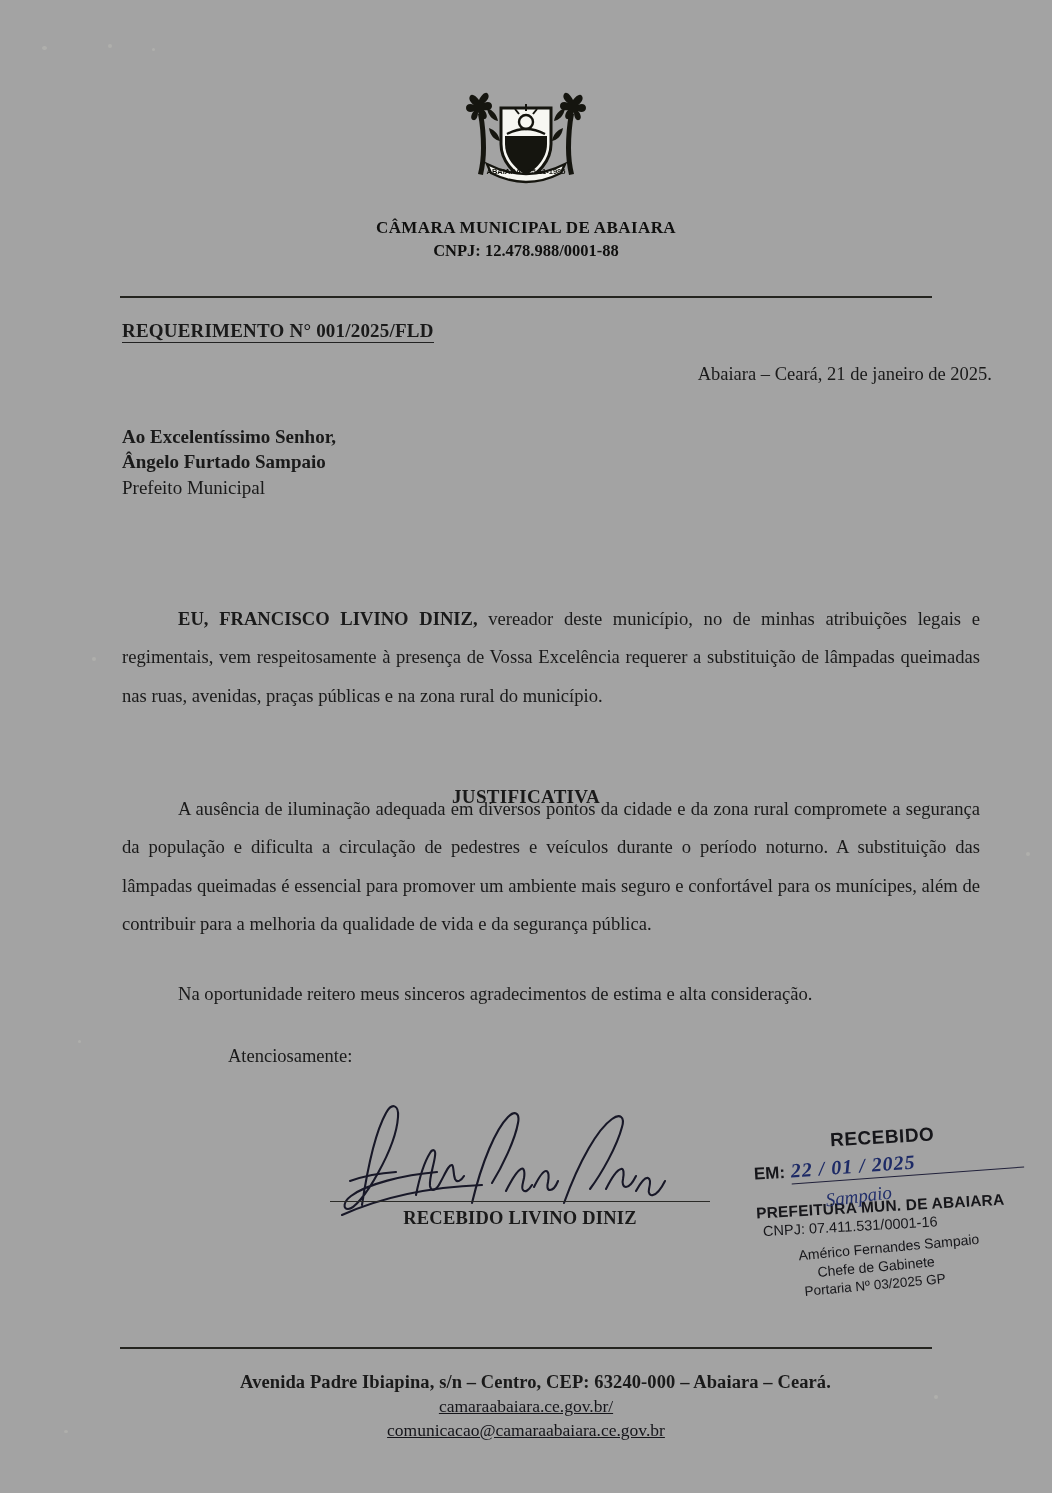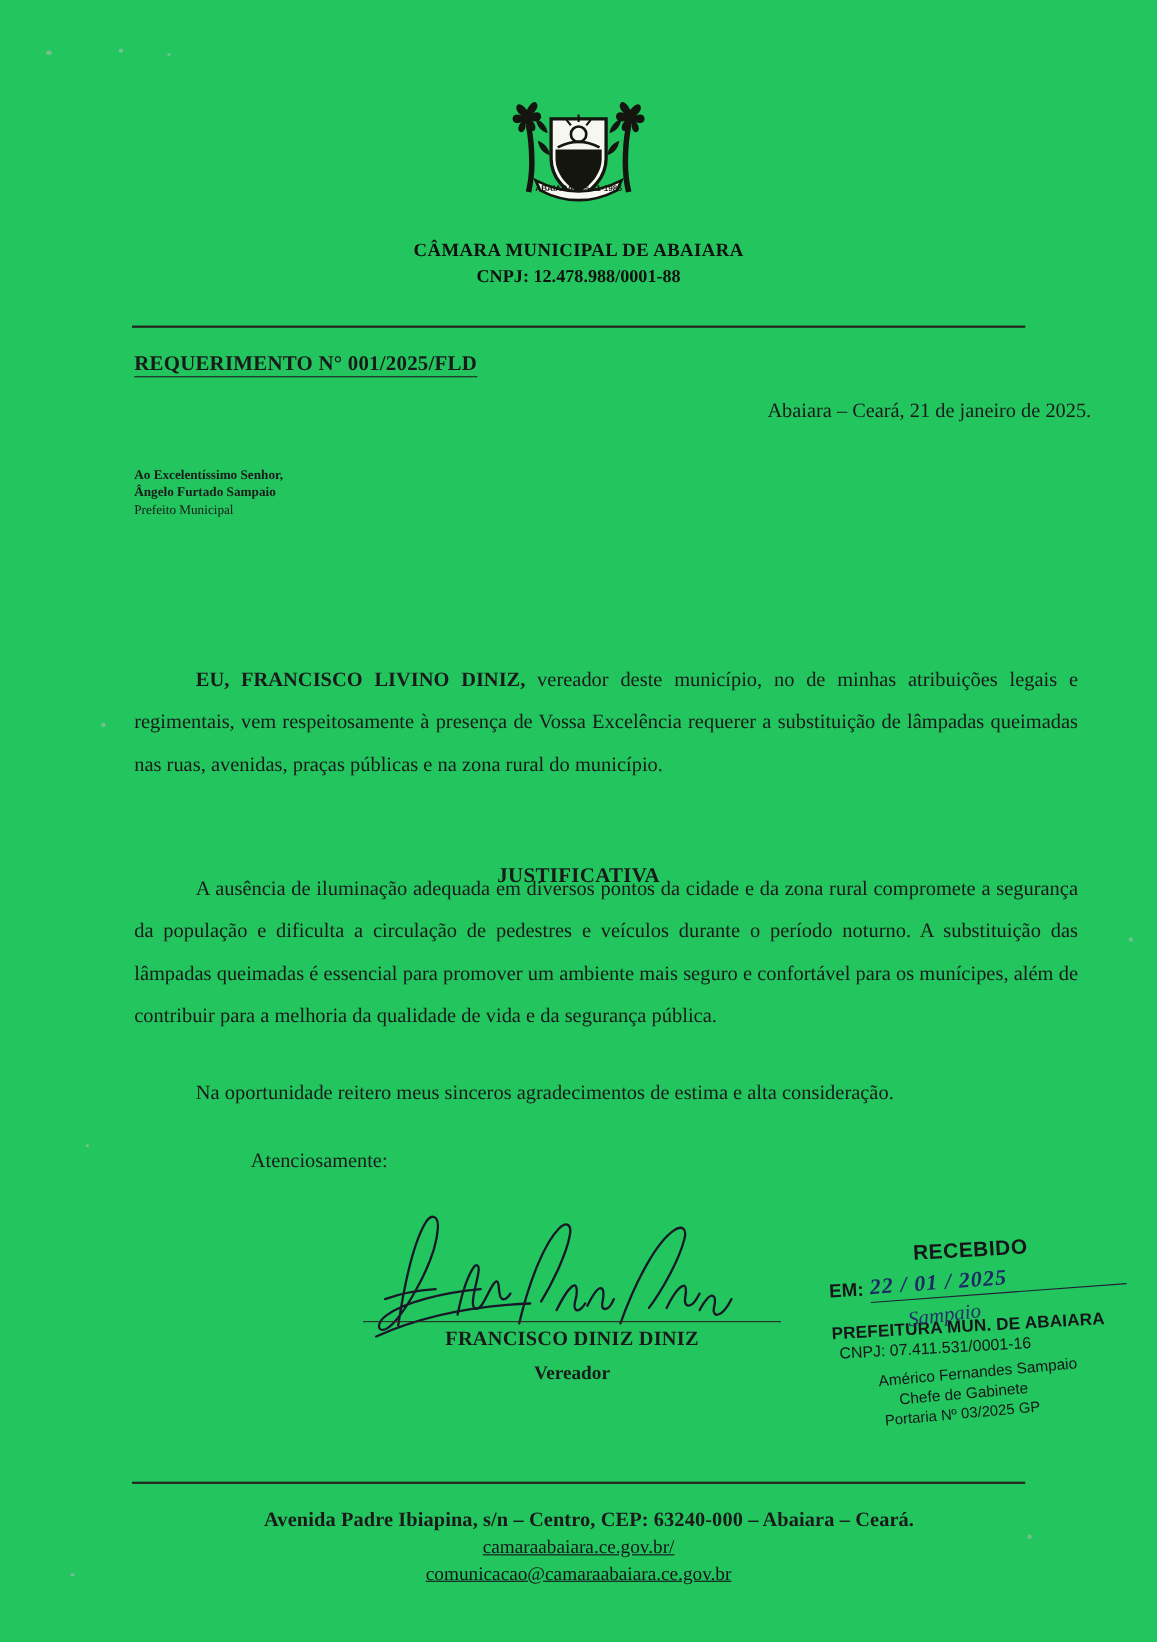--- a/index.html
+++ b/index.html
@@ -12,21 +12,21 @@
     height: 1493px;
     position: relative;
     font-family: "Liberation Serif", serif;
     color: #1a1a1a;
     overflow: hidden;
   }
 
   .page {
     position: absolute;
     inset: 0;
-    background: #22c55e;
+    background: #a3a3a3;
   }
 
   
   .speckle {
     position: absolute;
     background: #b9b9b4;
     border-radius: 50%;
     opacity: .55;
   }
 
@@ -86,21 +86,21 @@
     position: absolute;
     top: 364px;
     right: 60px;
     font-size: 18.5px;
   }
 
   .addressee {
     position: absolute;
     top: 424px;
     left: 122px;
-    font-size: 12px;
+    font-size: 19px;
     line-height: 1.33;
   }
   .addressee .b { font-weight: bold; display: block; }
 
   .subject {
     position: absolute;
     top: 533px;
     left: 122px;
     font-size: 18.5px;
     opacity: .93;
@@ -371,22 +371,21 @@
         <path d="M214 132 c5 -10 9 -16 12 -16 3 0 3 6 2 11 -1 4 -1 8 2 8 3 0 6 -4 8 -9"></path>
         <path d="M244 148 c16 -44 34 -74 48 -84 8 -6 13 -2 10 8 -5 19 -20 46 -32 62"></path>
         <path d="M286 134 c6 -12 11 -19 15 -20 3 -1 3 5 2 10 -1 4 0 8 3 8 3 0 7 -5 10 -11"></path>
         <path d="M316 136 c5 -9 9 -14 12 -13 3 1 2 7 1 11 -1 4 1 7 4 6 4 -1 8 -6 12 -14"></path>
         <path d="M22 160 c40 -18 90 -28 140 -30"></path>
       </g>
     </svg>
   </div>
 
   <div class="sig-line"></div>
-  <div class="sig-name">FRANCISCO DINIZ DINIZ</div>
-  <div class="sig-role">Vereador</div>
+  <div class="sig-name">RECEBIDO LIVINO DINIZ</div>
 
   <div class="stamp">
     <div class="stamp-title">RECEBIDO</div>
     <div class="stamp-em">
       <span>EM:</span>
       <span class="fields">22 / 01 / 2025</span>
     </div>
     <div class="stamp-sign">Sampaio</div>
     <div class="stamp-org">PREFEITURA MUN. DE ABAIARA</div>
     <div class="stamp-cnpj">CNPJ: 07.411.531/0001-16</div>

